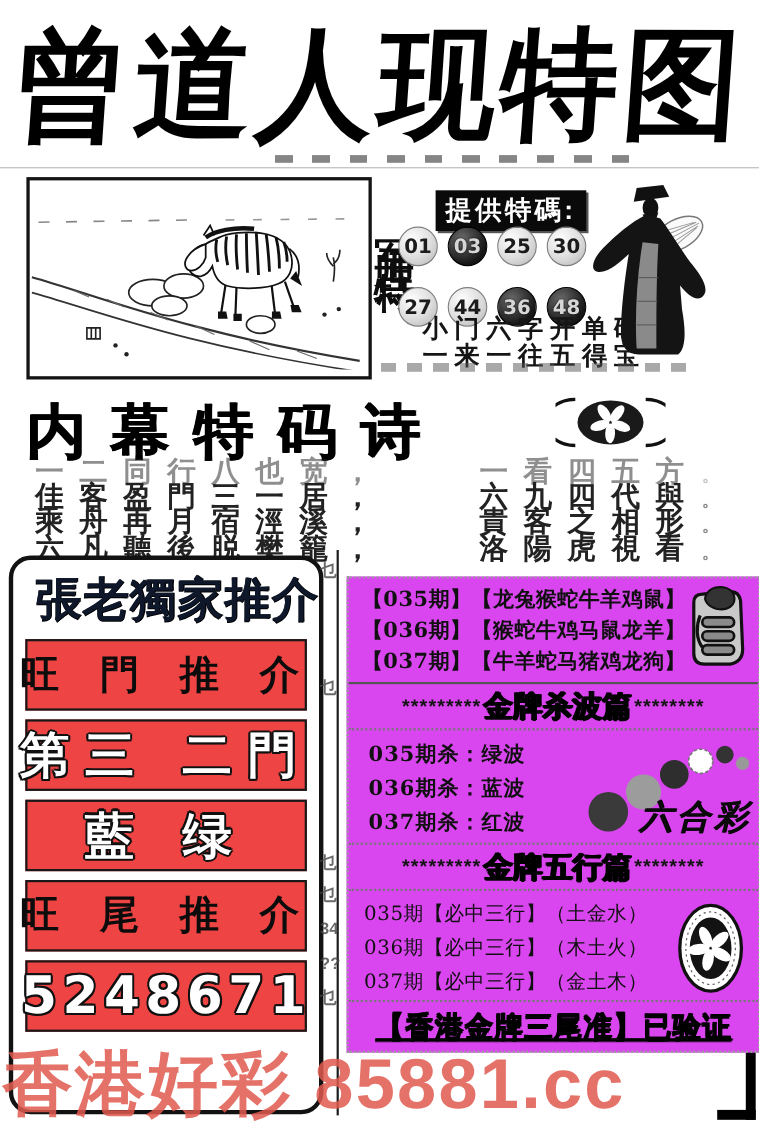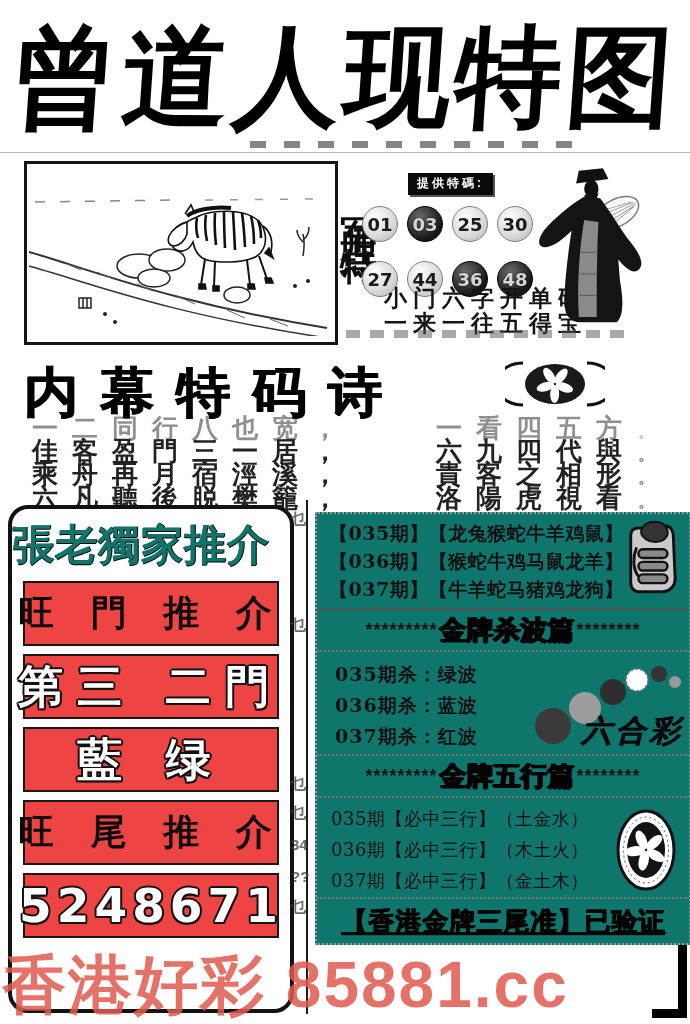--- a/index.html
+++ b/index.html
@@ -11,22 +11,22 @@
          font-weight:bold;font-size:106px;line-height:1.1;white-space:nowrap;letter-spacing:5px;
          transform:skewX(-4deg) scaleY(1.04);transform-origin:left top;color:#000;}
   .smudge{position:absolute;height:7px;opacity:.55;filter:blur(.6px);
           background:repeating-linear-gradient(90deg,#222 0 16px,transparent 16px 34px);}
   .hairline{position:absolute;left:0;top:152px;width:690px;border-top:1.5px solid #999;opacity:.7;}
 
   
   .zebra-box{position:absolute;left:24px;top:161px;width:308px;height:178px;border:3px solid #141414;background:#fff;}
   .vlabel{position:absolute;left:334px;top:188px;writing-mode:vertical-rl;font-family:"DejaVu Serif",serif;
           font-weight:bold;font-size:37px;letter-spacing:10px;color:#0d0d0d;}
-  .badge{position:absolute;left:408px;top:173px;background:#0a0a0a;color:#fff;font-weight:bold;
-         font-size:12px;padding:2px 9px 3px;letter-spacing:3px;box-shadow:2px 2px 0 #555;}
+  .badge{position:absolute;left:396px;top:173px;background:#0a0a0a;color:#fff;font-weight:bold;
+         font-size:24px;padding:2px 9px 3px;letter-spacing:3px;box-shadow:2px 2px 0 #555;}
   .ballrow{position:absolute;left:362px;display:flex;gap:9px;}
   .ball{width:34px;height:34px;border-radius:50%;display:flex;align-items:center;justify-content:center;
         font-family:"DejaVu Sans",sans-serif;font-weight:bold;font-size:18px;
         background:radial-gradient(circle at 35% 30%,#fefefe,#dcdcdc 55%,#b3b3b3);border:1px solid #7d7d7d;color:#1b1b1b;}
   .ball.dark{background:radial-gradient(circle at 35% 30%,#6b6b6b,#161616 70%);border:1px solid #000;color:#d6d6d6;
              text-shadow:0 0 2px #000;}
   .slogan{position:absolute;left:384px;font-family:"DejaVu Serif",serif;font-weight:bold;
           font-size:23px;letter-spacing:6px;color:#151515;white-space:nowrap;}
   .cutline{position:absolute;left:346px;top:330px;width:282px;height:8px;opacity:.5;filter:blur(.5px);
            background:repeating-linear-gradient(90deg,#555 0 14px,transparent 14px 24px);}
@@ -41,37 +41,37 @@
   .poem-row{display:flex;justify-content:space-between;align-items:baseline;height:23.2px;
             font-family:"DejaVu Serif",serif;font-weight:bold;font-size:26px;color:#222;white-space:nowrap;}
   .poem-row .l{letter-spacing:14px;}
   .poem-row .r{letter-spacing:14px;}
   .poem-row .period{font-size:16px;color:#888;margin-left:2px;}
   .poem-row.faded{opacity:.5;}
 
   
   .left-panel{position:absolute;left:8px;top:505px;width:278px;height:500px;border:4px solid #121212;
               border-radius:20px;background:#fff;}
-  .lp-head{margin-top:8px;text-align:left;font-family:"DejaVu Sans",sans-serif;font-weight:bold;
-           font-size:42px;letter-spacing:1px;color:#0f766e;text-shadow:1px 0 #000,0 1px #000;white-space:nowrap;}
+  .lp-head{margin-top:8px;text-align:right;font-family:"DejaVu Sans",sans-serif;font-weight:bold;
+           font-size:42px;letter-spacing:1px;color:#0f172a;text-shadow:1px 0 #000,0 1px #000;white-space:nowrap;}
   .lp-row{margin:8px 11px 0;height:61px;border:2.5px solid #181818;display:flex;align-items:center;
           justify-content:center;background:#ef4444;white-space:nowrap;}
   .lp-row .solid{font-family:"DejaVu Serif",serif;font-weight:bold;font-size:36px;letter-spacing:12px;color:#0c0c0c;}
   .lp-row .outline{font-family:"DejaVu Sans",sans-serif;font-weight:bold;font-size:45px;letter-spacing:14px;color:#fff;
       text-shadow:2px 0 #111,-2px 0 #111,0 2px #111,0 -2px #111,1.5px 1.5px #111,-1.5px 1.5px #111,1.5px -1.5px #111,-1.5px -1.5px #111;}
   .lp-row .outline.num{font-size:47px;letter-spacing:5px;}
 
   
   .divider{position:absolute;left:306px;top:500px;height:514px;border-left:2.5px solid #1c1c1c;}
   .mark{position:absolute;left:291px;font-size:15px;color:#444;font-weight:bold;opacity:.8;}
   .bracket{position:absolute;left:652px;top:926px;width:26px;height:74px;
            border-top:9px solid #000;border-right:9px solid #000;border-bottom:9px solid #000;}
 
   
-  .right-panel{position:absolute;left:315px;top:512px;width:372px;border:2px dotted #9a9a9a;background:#0f766e;}
+  .right-panel{position:absolute;left:315px;top:524px;width:372px;border:2px dotted #9a9a9a;background:#d946ef;}
   .zodiac{padding:5px 0 5px 12px;border-bottom:2px solid #555;position:relative;}
   .zodiac .zrow{font-family:"DejaVu Serif",serif;font-weight:bold;font-size:19px;line-height:28px;
                 letter-spacing:.5px;color:#101010;white-space:nowrap;}
   .fist{position:absolute;right:10px;top:5px;width:56px;height:78px;}
   .sec-head{display:flex;align-items:center;justify-content:center;height:40px;border-bottom:2px dotted #777;
             white-space:nowrap;}
   .sec-head .stars{font-weight:bold;font-size:18px;letter-spacing:1px;color:#141414;}
   .sec-head .core{font-family:"DejaVu Sans",sans-serif;font-weight:bold;font-size:27px;color:#000;margin:0 2px;
                   text-shadow:1.2px 0 #000,0 1.2px #000,-1.2px 0 #000;}
   .kills{height:94px;position:relative;border-bottom:2px dotted #777;}

